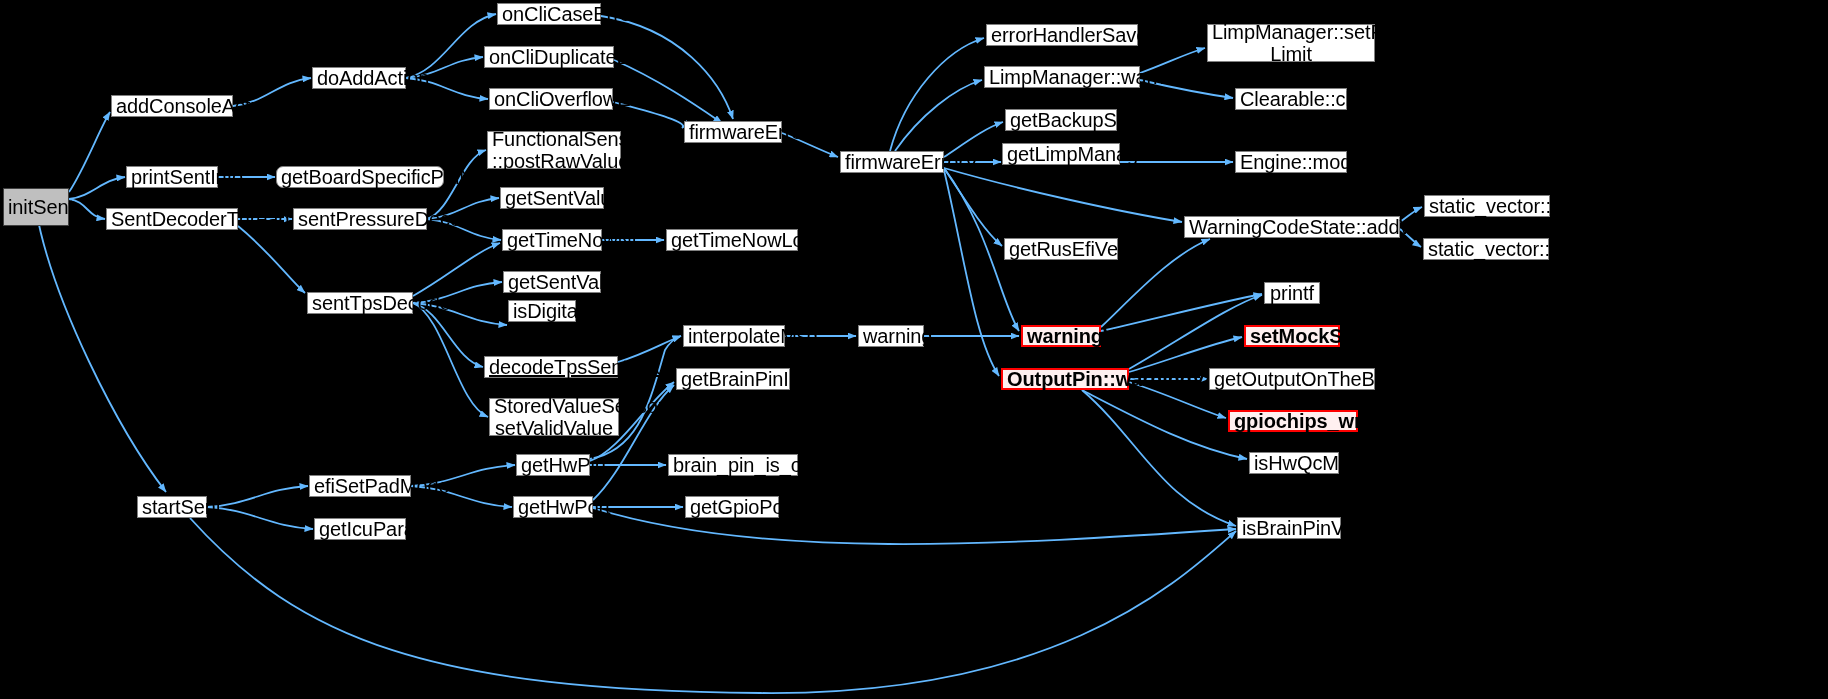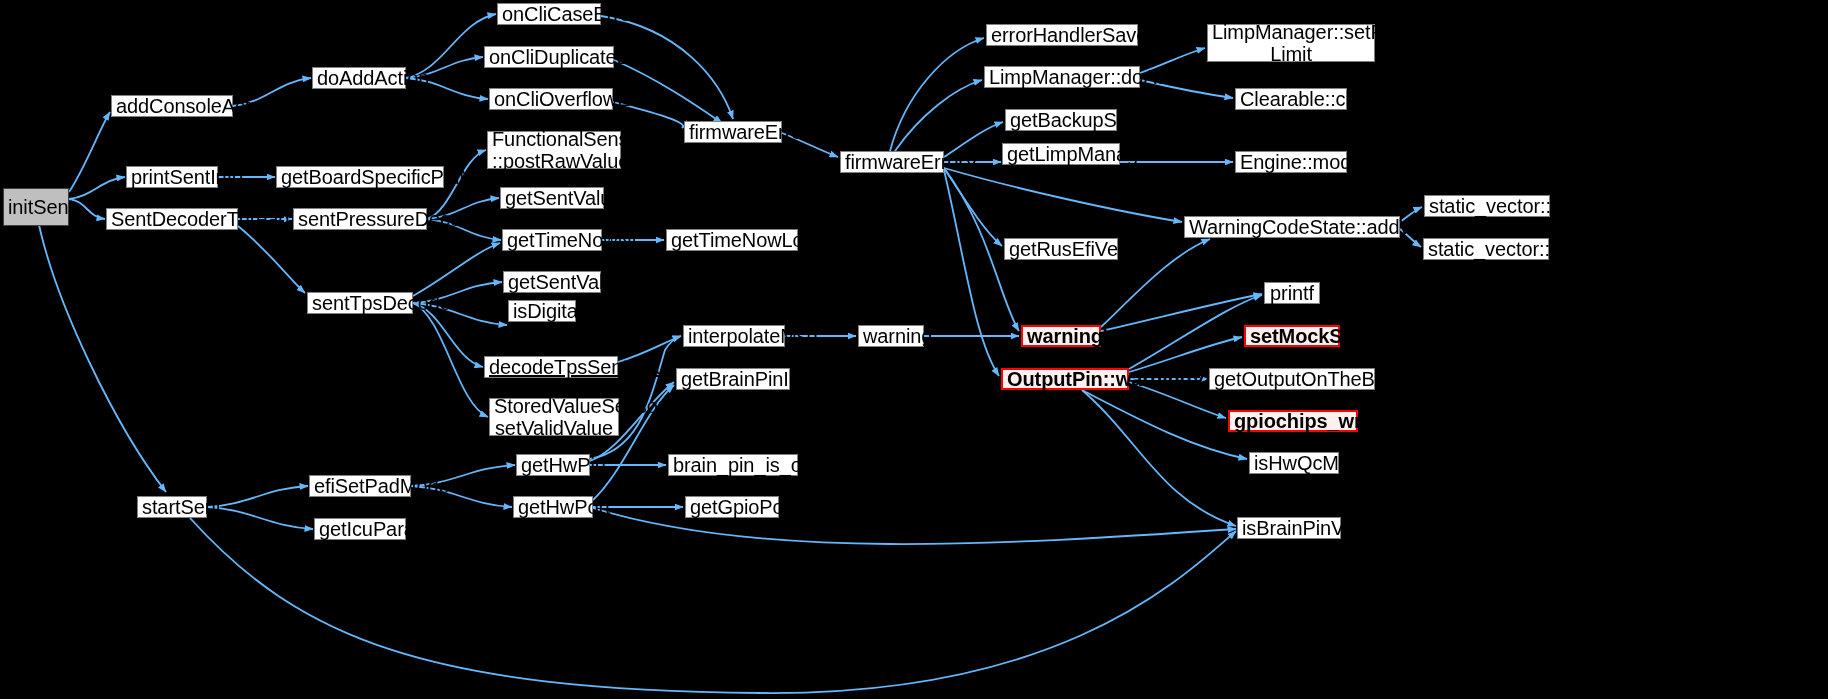--- a/index.html
+++ b/index.html
@@ -111,21 +111,21 @@
         <path d="M593,508 C760,560 1000,545 1236,529"></path>
       </g>
   </svg>
   <div id="node-layer">
       <div class="node current" style="left: 3px; top: 188px; width: 66px; height: 38px;"><span>initSent</span></div>
       <div class="node" style="left: 111px; top: 95px; width: 122px; height: 22px;"><span>addConsoleAction</span></div>
       <div class="node" style="left: 126px; top: 166px; width: 92px; height: 22px;"><span>printSentInfo</span></div>
       <div class="node" style="left: 106px; top: 208px; width: 132px; height: 22px;"><span>SentDecoderThread</span></div>
       <div class="node" style="left: 137px; top: 496px; width: 70px; height: 22px;"><span>startSent</span></div>
       <div class="node" style="left: 312px; top: 67px; width: 94px; height: 22px;"><span>doAddAction</span></div>
-      <div class="node" style="left: 276px; top: 166px; width: 168px; height: 22px;"><span>getBoardSpecificPinName</span></div>
+      <div class="node" style="left: 276px; top: 166px; width: 168px; height: 22px; border-radius: 7px;"><span>getBoardSpecificPinName</span></div>
       <div class="node" style="left: 293px; top: 208px; width: 134px; height: 22px;"><span>sentPressureDecode</span></div>
       <div class="node" style="left: 307px; top: 292px; width: 106px; height: 22px;"><span>sentTpsDecode</span></div>
       <div class="node" style="left: 309px; top: 475px; width: 102px; height: 22px;"><span>efiSetPadMode</span></div>
       <div class="node" style="left: 314px; top: 518px; width: 92px; height: 22px;"><span>getIcuParams</span></div>
       <div class="node" style="left: 497px; top: 3px; width: 104px; height: 22px;"><span>onCliCaseError</span></div>
       <div class="node" style="left: 484px; top: 46px; width: 130px; height: 22px;"><span>onCliDuplicateError</span></div>
       <div class="node" style="left: 489px; top: 88px; width: 124px; height: 22px;"><span>onCliOverflowError</span></div>
       <div class="node" style="left: 487px; top: 131px; width: 134px; height: 38px;"><span>FunctionalSensorImpl
 ::postRawValue</span></div>
       <div class="node" style="left: 500px; top: 187px; width: 104px; height: 22px; justify-content: flex-end;"><span>getSentValues</span></div>
@@ -139,21 +139,21 @@
       <div class="node" style="left: 513px; top: 496px; width: 80px; height: 22px;"><span>getHwPort</span></div>
       <div class="node" style="left: 684px; top: 121px; width: 98px; height: 22px;"><span>firmwareError</span></div>
       <div class="node" style="left: 666px; top: 229px; width: 132px; height: 22px;"><span>getTimeNowLowerNt</span></div>
       <div class="node" style="left: 683px; top: 325px; width: 102px; height: 22px;"><span>interpolateMsg</span></div>
       <div class="node" style="left: 676px; top: 368px; width: 114px; height: 22px;"><span>getBrainPinIndex</span></div>
       <div class="node" style="left: 668px; top: 454px; width: 130px; height: 22px;"><span>brain_pin_is_onchip</span></div>
       <div class="node" style="left: 685px; top: 496px; width: 94px; height: 22px;"><span>getGpioPorts</span></div>
       <div class="node" style="left: 840px; top: 151px; width: 104px; height: 22px;"><span>firmwareErrorV</span></div>
       <div class="node" style="left: 858px; top: 325px; width: 66px; height: 22px;"><span>warning</span></div>
       <div class="node" style="left: 986px; top: 24px; width: 152px; height: 22px;"><span>errorHandlerSaveStack</span></div>
-      <div class="node" style="left: 984px; top: 66px; width: 156px; height: 22px;"><span>LimpManager::doAddAction</span></div>
+      <div class="node" style="left: 984px; top: 66px; width: 156px; height: 22px;"><span>LimpManager::warningVA</span></div>
       <div class="node" style="left: 1005px; top: 109px; width: 112px; height: 22px;"><span>getBackupSram</span></div>
       <div class="node" style="left: 1002px; top: 143px; width: 118px; height: 22px;"><span>getLimpManager</span></div>
       <div class="node" style="left: 1004px; top: 238px; width: 114px; height: 22px;"><span>getRusEfiVersion</span></div>
       <div class="node alert" style="left: 1021px; top: 325px; width: 80px; height: 22px;"><span>warningVA</span></div>
       <div class="node alert" style="left: 1001px; top: 368px; width: 128px; height: 22px;"><span>OutputPin::warningVA</span></div>
       <div class="node" style="left: 1207px; top: 24px; width: 168px; height: 38px;"><span>LimpManager::setFaultRev
 Limit</span></div>
       <div class="node" style="left: 1235px; top: 88px; width: 112px; height: 22px;"><span>Clearable::clear</span></div>
       <div class="node" style="left: 1235px; top: 151px; width: 112px; height: 22px;"><span>Engine::module</span></div>
       <div class="node" style="left: 1184px; top: 216px; width: 216px; height: 22px;"><span>WarningCodeState::addWarningCode</span></div>

